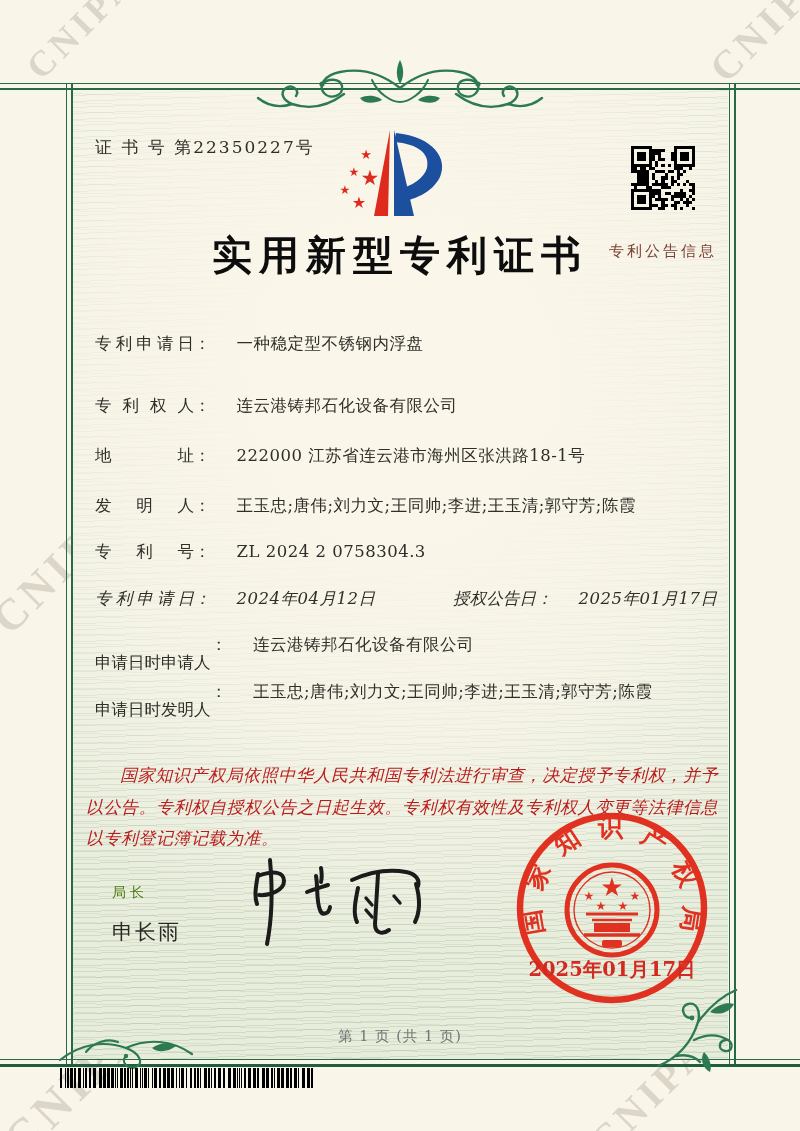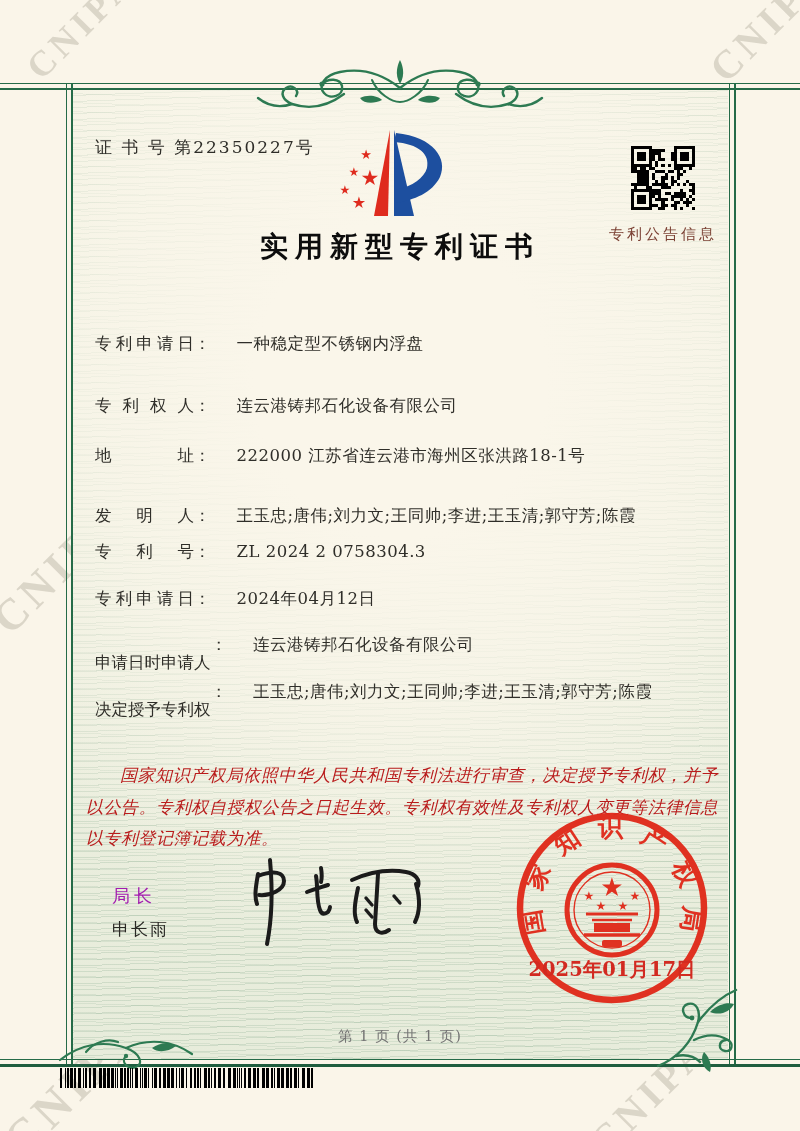--- a/index.html
+++ b/index.html
@@ -29,39 +29,39 @@
 
   .wm{position:absolute; font-family:"Liberation Serif","DejaVu Serif",serif;
     font-weight:bold; color:rgba(168,163,146,.38); letter-spacing:5px;
     transform:rotate(-45deg); transform-origin:left top; white-space:nowrap; user-select:none;}
 
   .cert-no{position:absolute; left:95px; top:136px; font-size:17px; letter-spacing:2px; color:#2e2d28;}
 
   .logo{position:absolute; left:330px; top:124px; width:132px; height:96px;}
   .qr-wrap{position:absolute; left:608px; top:146px; width:110px; text-align:center;}
   .qr{width:64px; height:64px; display:block; margin:0 auto;}
-  .qr-label{margin-top:15px; font-size:15px; letter-spacing:3px; color:#7b4134; white-space:nowrap;}
+  .qr-label{margin-top:32px; font-size:15px; letter-spacing:3px; color:#7b4134; white-space:nowrap;}
 
   .title{position:absolute; left:0; right:0; top:228px; text-align:center;
-    font-size:28px; font-weight:bold; letter-spacing:7px; color:#0d0d0d;}
+    font-size:40px; font-weight:bold; letter-spacing:7px; color:#0d0d0d;}
 
   .fields{position:absolute; left:95px; top:333px; right:60px; font-size:16.5px; color:#2f2e29;}
   .frow{position:absolute; left:0; white-space:nowrap;}
   .lbl{display:inline-block; text-align:justify; text-align-last:justify; vertical-align:top;}
   .w6{width:99px;} .w5{width:83px;} .wauto{width:auto;margin-top:18px;}
   .val{margin-left:26px; letter-spacing:.5px;}
   .col2{position:absolute; left:358px; top:0; white-space:nowrap;}
 
   .statement{position:absolute; left:86px; right:82px; top:760px;
     font-size:17px; line-height:31.5px; font-style:italic; letter-spacing:.5px;
     text-align:justify; text-indent:2em; color:#b91c1c;}
 
-  .director-label{position:absolute; left:112px; top:884px; font-size:18px; letter-spacing:4px;
-    font-family:"Liberation Sans","DejaVu Sans",sans-serif; color:#a21caf;}
-  .director-name{position:absolute; left:112px; top:918px; font-size:17px; letter-spacing:2px;
+  .director-label{position:absolute; left:112px; top:884px; font-size:14px; letter-spacing:4px;
+    font-family:"Liberation Sans","DejaVu Sans",sans-serif; color:#4d7c0f;}
+  .director-name{position:absolute; left:112px; top:918px; font-size:21px; letter-spacing:2px;
     font-family:Liberation Mono, monospace; color:#2a2925;}
   .sig{position:absolute; left:228px; top:852px; width:205px; height:98px;}
 
   .seal{position:absolute; left:512px; top:808px; width:200px; height:200px; opacity:.96;}
 
   .footer-page{position:absolute; left:0; right:0; top:1027px; text-align:center;
     font-size:14.5px; letter-spacing:1px; color:#737373;}
 
   .barcode{position:absolute; left:60px; top:1068px; width:258px; height:20px;}
 
@@ -303,34 +303,35 @@
   <div class="fields">
     <div class="frow" style="top:0;">
       <span class="lbl w6">专利申请日</span><span>：</span><span class="val">一种稳定型不锈钢内浮盘</span>
     </div>
     <div class="frow" style="top:62px;">
       <span class="lbl w6">专利权人</span><span>：</span><span class="val">连云港铸邦石化设备有限公司</span>
     </div>
     <div class="frow" style="top:112px;">
       <span class="lbl w6">地址</span><span>：</span><span class="val">222000 江苏省连云港市海州区张洪路18-1号</span>
     </div>
-    <div class="frow" style="top:172px;">
+    <div class="frow" style="top:162px;">
       <span class="lbl w6">发明人</span><span>：</span><span class="val">王玉忠;唐伟;刘力文;王同帅;李进;王玉清;郭守芳;陈霞</span>
     </div>
     <div class="frow" style="top:208px;right:0;">
       <span class="lbl w6">专利号</span><span>：</span><span class="val">ZL 2024 2 0758304.3</span>
     </div>
-    <div class="frow" style="top:255px;right:0;">
+    <div class="frow" style="top:255px;right:0;font-style:italic;">
       <span class="lbl w6">专利申请日</span><span>：</span><span class="val">2024年04月12日</span>
+      <span class="col2"><span class="lbl w5">授权公告日</span><span>：</span><span class="val">2025年01月17日</span></span>
     </div>
     <div class="frow" style="top:301px;">
       <span class="lbl wauto">申请日时申请人</span><span>：</span><span class="val">连云港铸邦石化设备有限公司</span>
     </div>
     <div class="frow" style="top:348px;">
-      <span class="lbl wauto">决定授予专利权</span><span>：</span><span class="val">王玉忠;唐伟;刘力文;王同帅;李进;王玉清;郭守芳;陈霞</span>
+      <span class="lbl wauto">申请日时发明人</span><span>：</span><span class="val">王玉忠;唐伟;刘力文;王同帅;李进;王玉清;郭守芳;陈霞</span>
     </div>
   </div>
 
   <div class="statement">国家知识产权局依照中华人民共和国专利法进行审查，决定授予专利权，并予以公告。专利权自授权公告之日起生效。专利权有效性及专利权人变更等法律信息以专利登记簿记载为准。</div>
 
   <div class="director-label">局长</div>
   <div class="director-name">申长雨</div>
   <svg class="sig" viewBox="0 0 205 98">
     <g stroke="#1b1b1b" stroke-width="4" fill="none" stroke-linecap="round" stroke-linejoin="round">
       <path d="M30,22 C28,34 26,44 29,52"></path>

